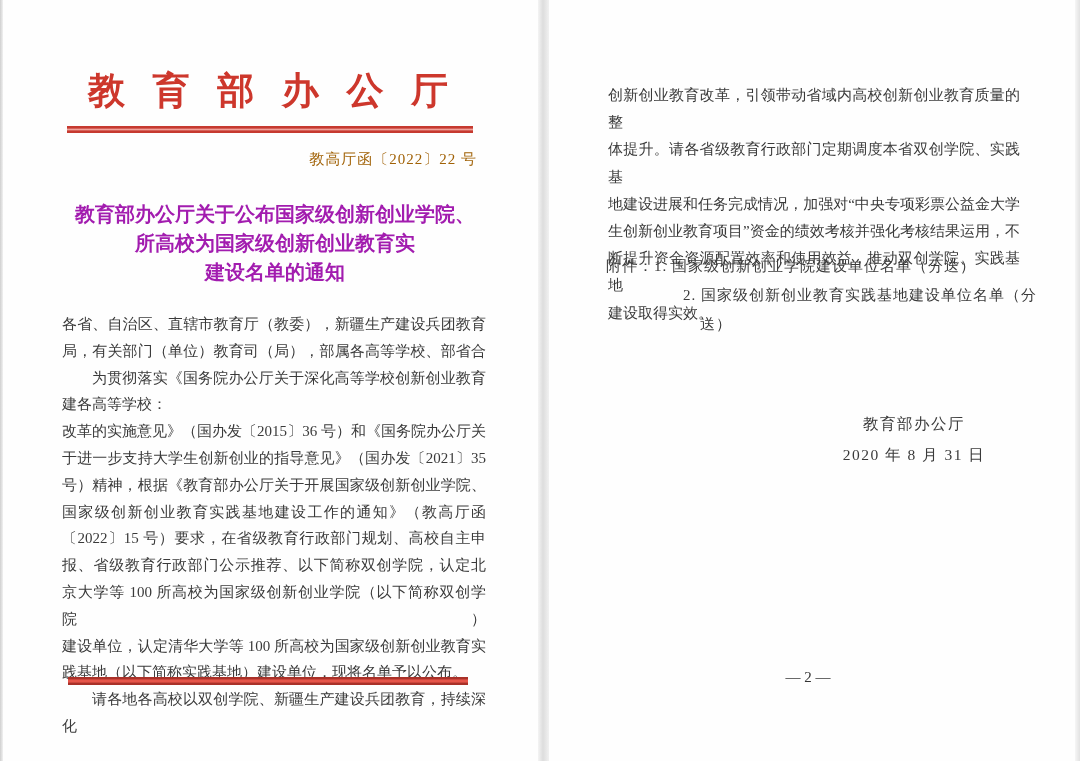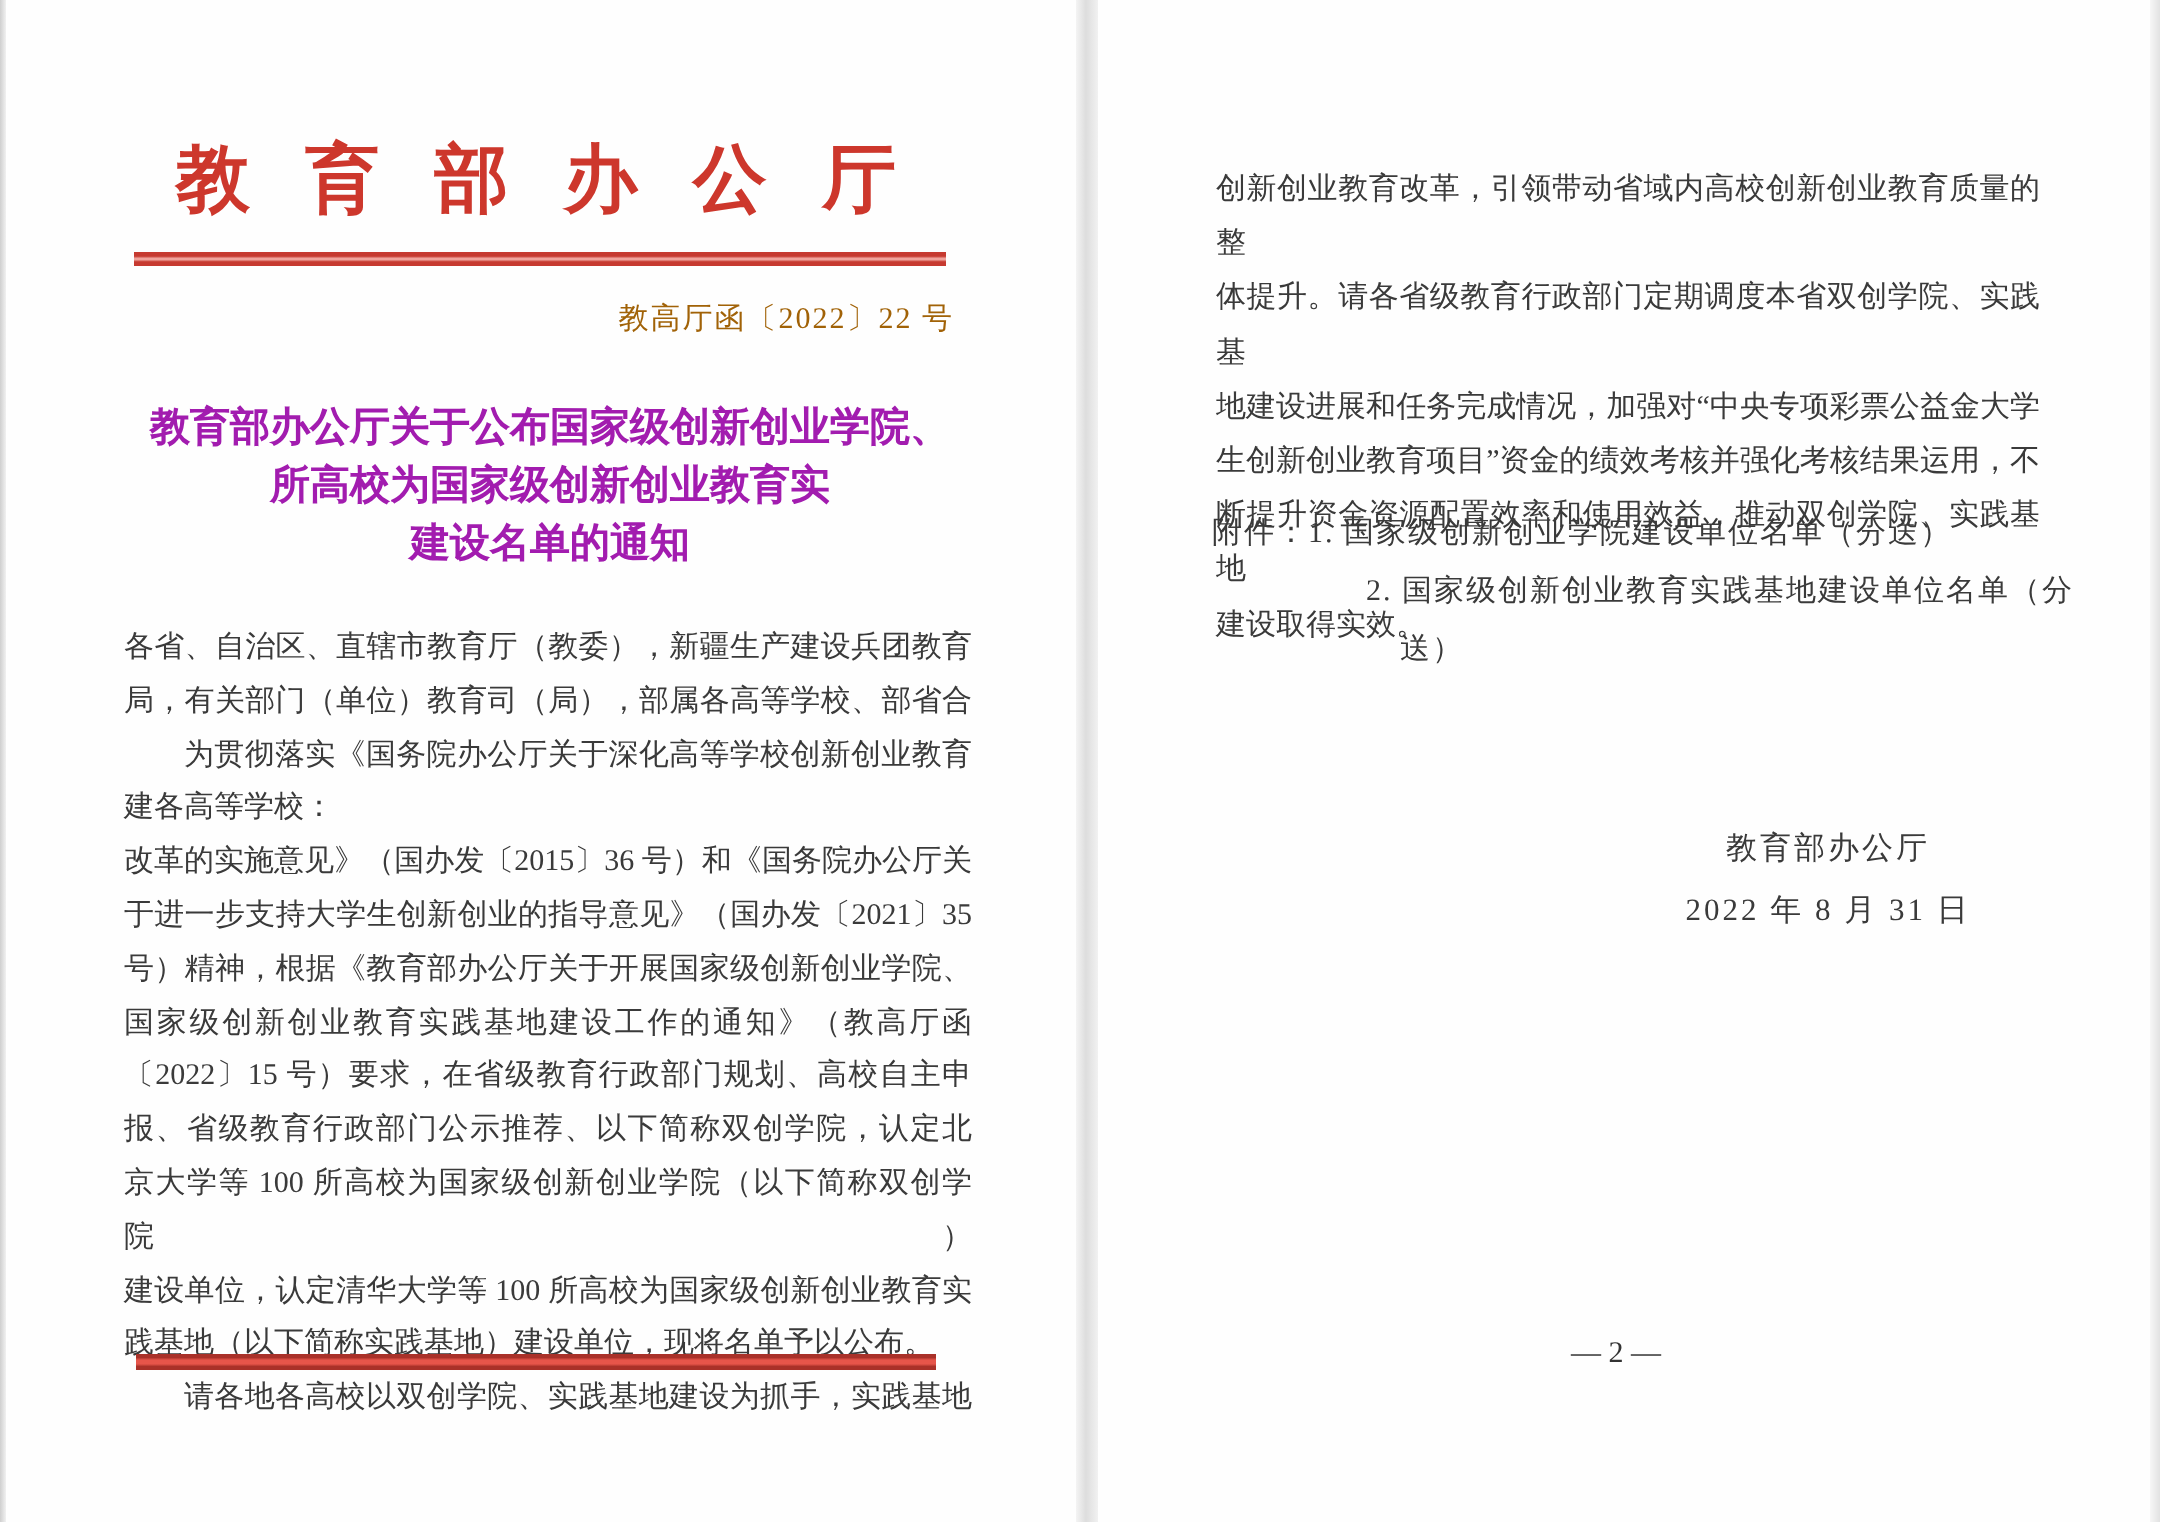--- a/index.html
+++ b/index.html
@@ -93,36 +93,36 @@
   <div class="line">建各高等学校：</div>
   <div class="line j">改革的实施意见》（国办发〔2015〕36 号）和《国务院办公厅关</div>
   <div class="line j">于进一步支持大学生创新创业的指导意见》（国办发〔2021〕35</div>
   <div class="line j">号）精神，根据《教育部办公厅关于开展国家级创新创业学院、</div>
   <div class="line j">国家级创新创业教育实践基地建设工作的通知》（教高厅函</div>
   <div class="line j">〔2022〕15 号）要求，在省级教育行政部门规划、高校自主申</div>
   <div class="line j">报、省级教育行政部门公示推荐、以下简称双创学院，认定北</div>
   <div class="line j">京大学等 100 所高校为国家级创新创业学院（以下简称双创学院）</div>
   <div class="line j">建设单位，认定清华大学等 100 所高校为国家级创新创业教育实</div>
   <div class="line">践基地（以下简称实践基地）建设单位，现将名单予以公布。</div>
-  <div class="line j ind">请各地各高校以双创学院、实践基地建设为抓手，实践基地</div>
+  <div class="line j ind">请各地各高校以双创学院、新疆生产建设兵团教育，持续深化</div>
 </div>
 
 <div class="rule-bottom"></div>
 
 <div class="body-block" id="right-body">
   <div class="line j">创新创业教育改革，引领带动省域内高校创新创业教育质量的整</div>
   <div class="line j">体提升。请各省级教育行政部门定期调度本省双创学院、实践基</div>
   <div class="line j">地建设进展和任务完成情况，加强对“中央专项彩票公益金大学</div>
   <div class="line j">生创新创业教育项目”资金的绩效考核并强化考核结果运用，不</div>
   <div class="line j">断提升资金资源配置效率和使用效益，推动双创学院、实践基地</div>
   <div class="line">建设取得实效。</div>
 </div>
 
 <div class="att-line" id="att-line1">
   <span>附件：</span><span>1. 国家级创新创业学院建设单位名单（分送）</span>
 </div>
 <div class="att-line" id="att-line2">2. 国家级创新创业教育实践基地建设单位名单（分</div>
 <div class="att-line" id="att-line3">送）</div>
 
 <div class="signature-block" id="sig-agency">教育部办公厅</div>
-<div class="signature-block" id="sig-date">2022 年 8 月 31 日</div>
+<div class="signature-block" id="sig-date">2020 年 8 月 31 日</div>
 
 <div class="page-number">— 2 —</div>
 
 </body></html>

